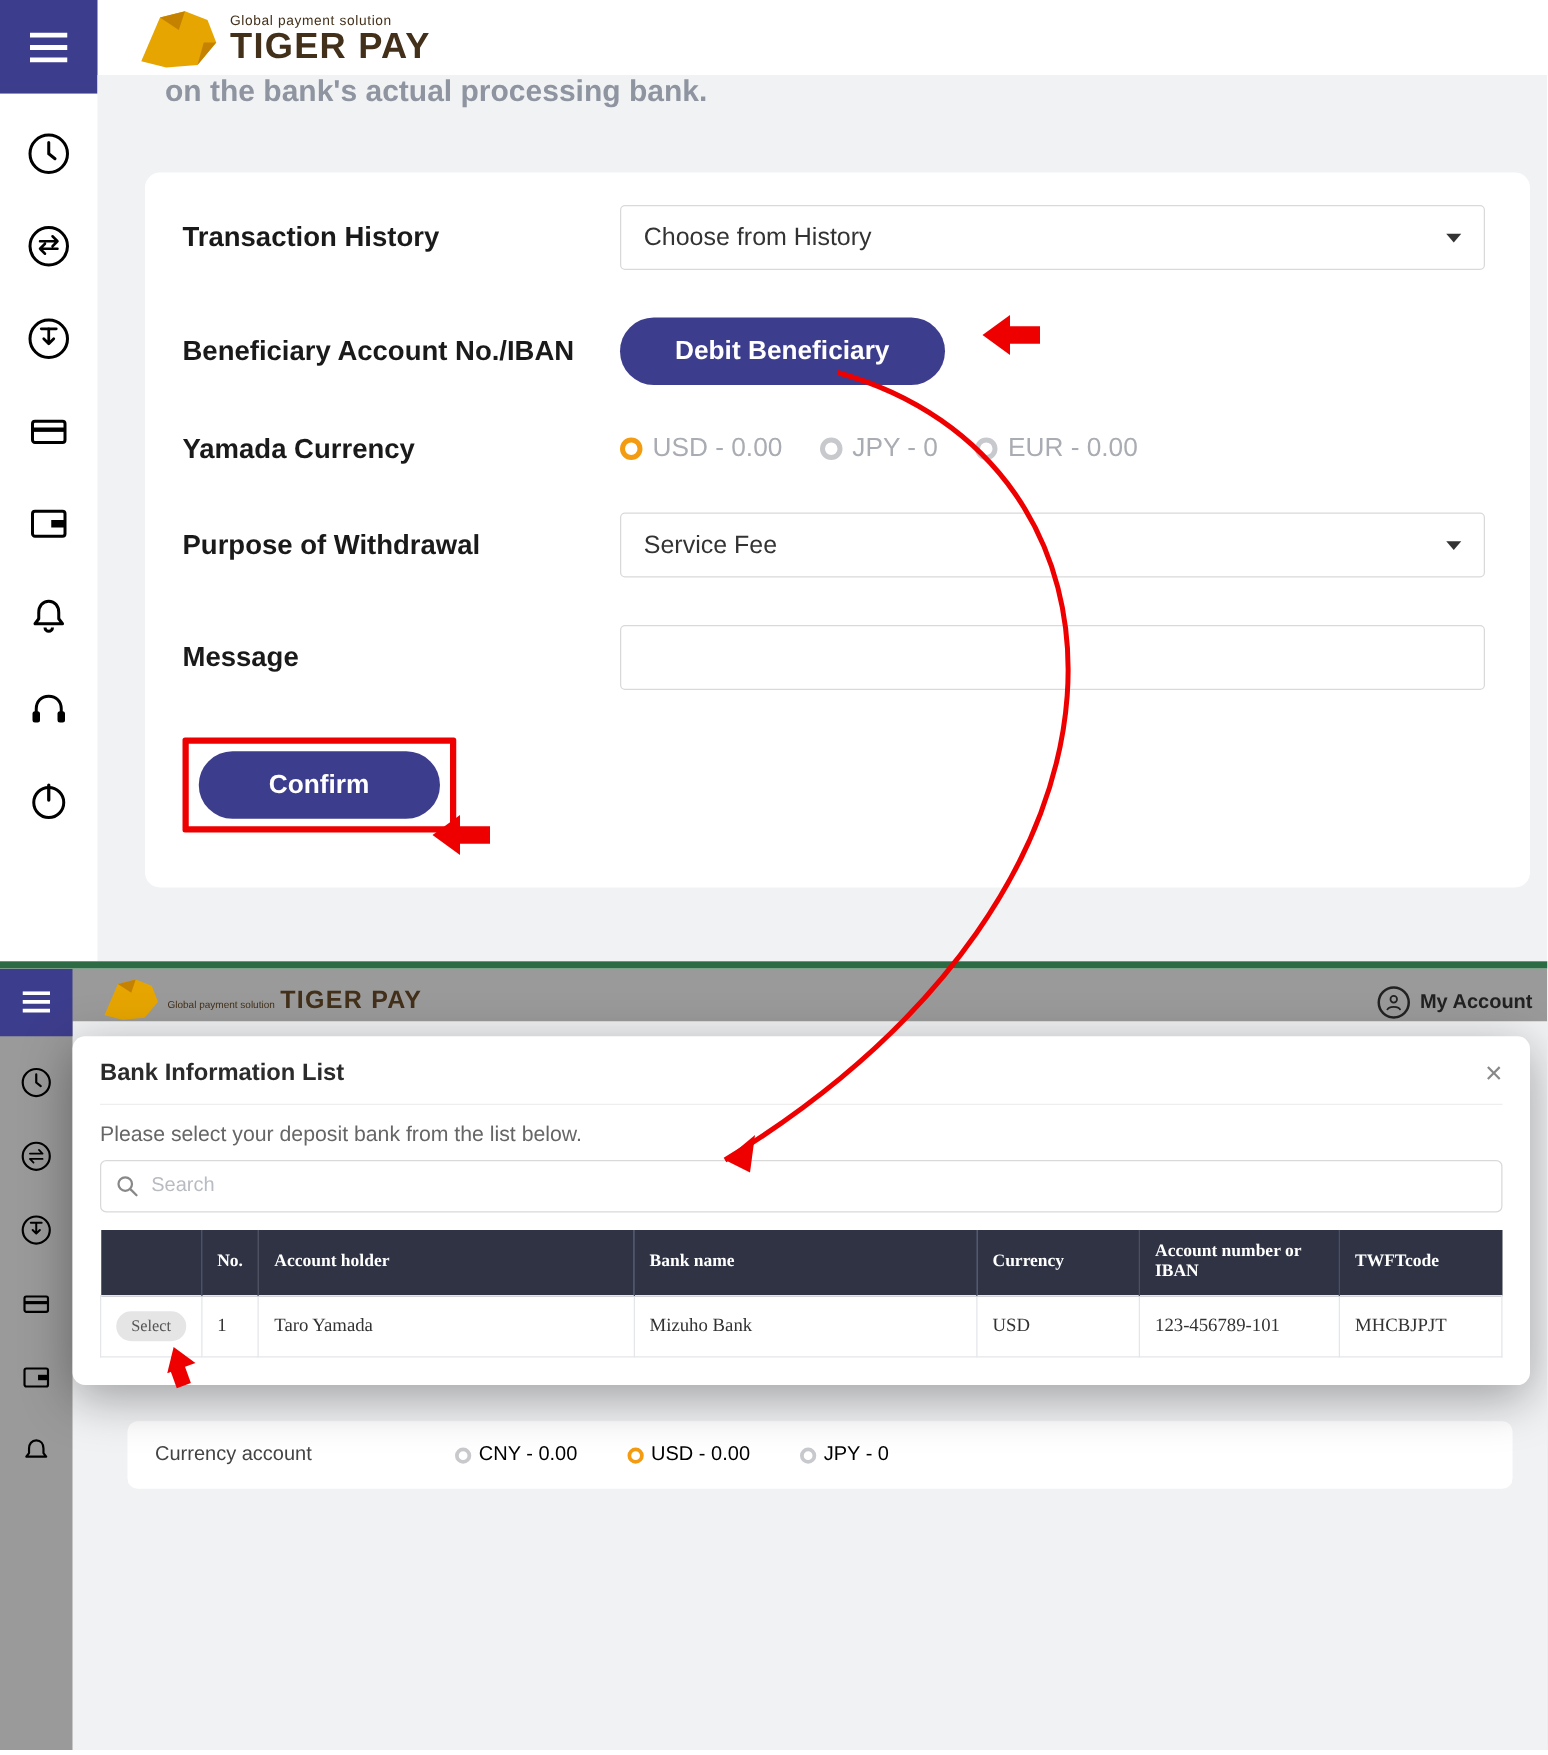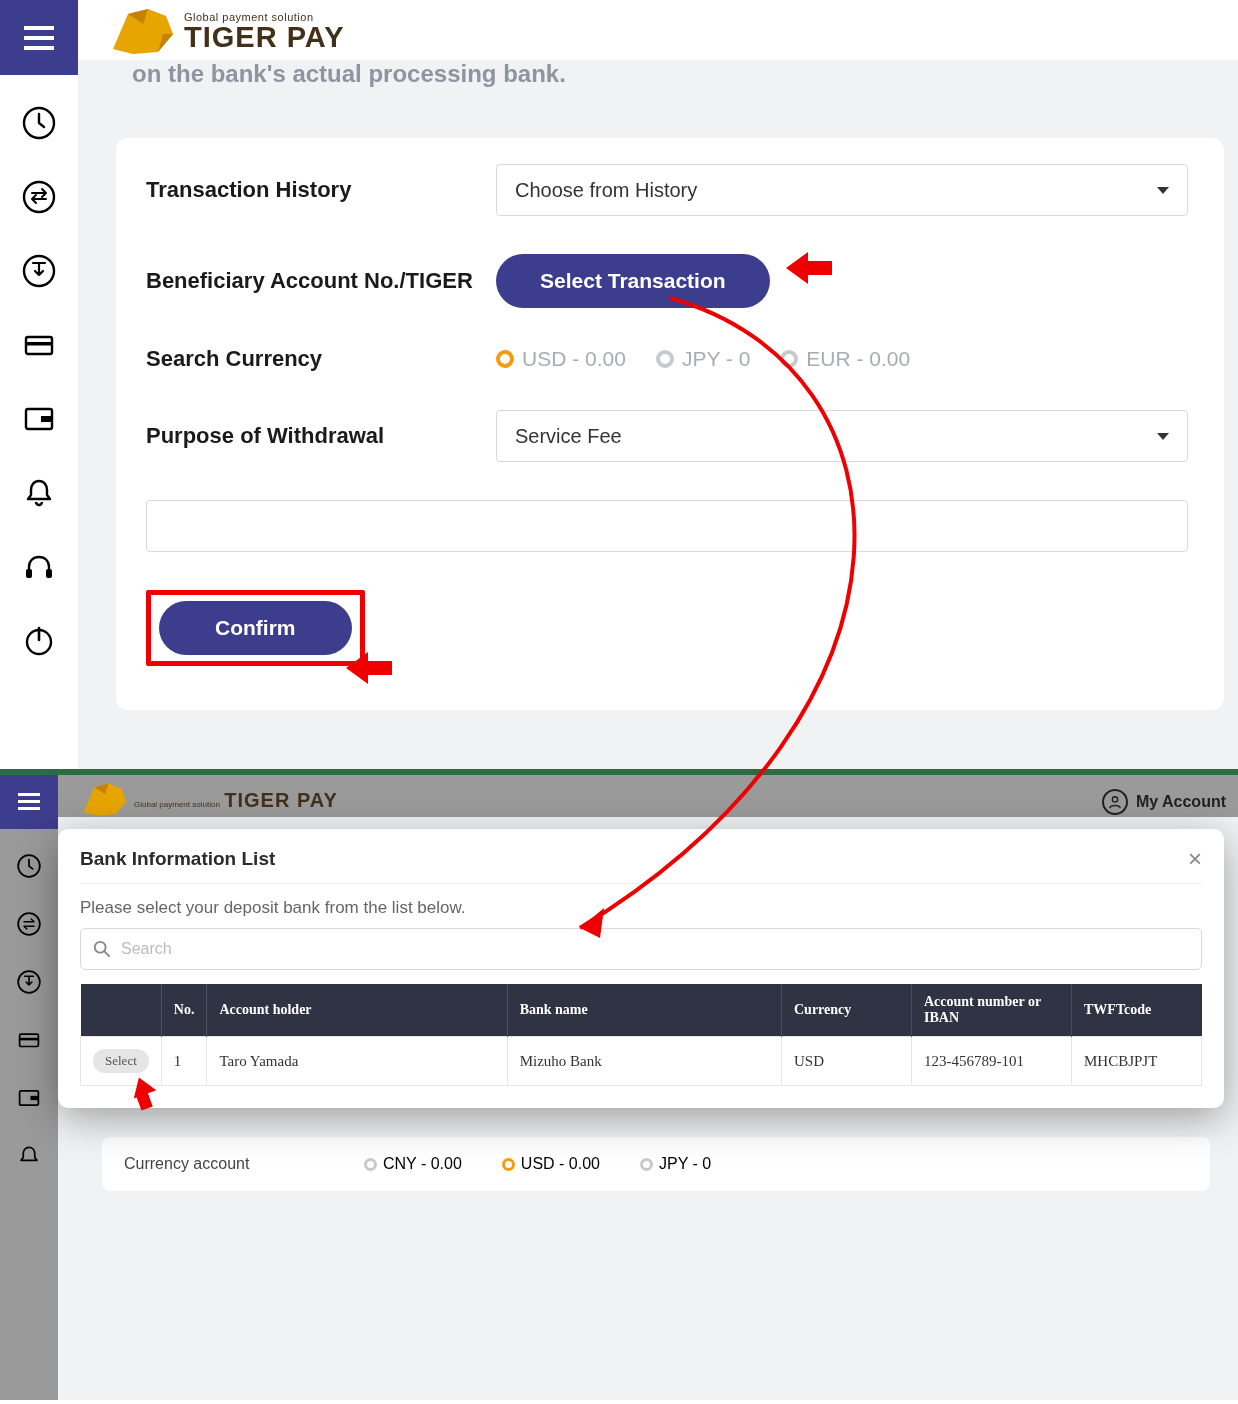--- a/index.html
+++ b/index.html
@@ -175,28 +175,28 @@
         <div class="form-label">Transaction History</div>
         <div class="form-control-wrap">
           <div class="select-box">
             <span>Choose from History</span>
             <span class="caret-down"></span>
           </div>
         </div>
       </div>
 
       <div class="form-row">
-        <div class="form-label">Beneficiary Account No./TIGER</div>
-        <div class="form-control-wrap">
-          <button class="pill-btn">Select Transaction</button>
-        </div>
-      </div>
-
-      <div class="form-row">
-        <div class="form-label">Search Currency</div>
+        <div class="form-label">Beneficiary Account No./IBAN</div>
+        <div class="form-control-wrap">
+          <button class="pill-btn">Debit Beneficiary</button>
+        </div>
+      </div>
+
+      <div class="form-row">
+        <div class="form-label">Yamada Currency</div>
         <div class="form-control-wrap">
           <div class="radio-group">
             <label class="radio-opt">
                 <span class="radio-circle checked"></span>
                 <span>USD - 0.00</span>
               </label>
             <label class="radio-opt">
                 <span class="radio-circle"></span>
                 <span>JPY - 0</span>
               </label>
@@ -212,20 +212,21 @@
         <div class="form-label">Purpose of Withdrawal</div>
         <div class="form-control-wrap">
           <div class="select-box">
             <span>Service Fee</span>
             <span class="caret-down"></span>
           </div>
         </div>
       </div>
 
       <div class="form-row">
+        <div class="form-label">Message</div>
         <div class="form-control-wrap">
           <input class="text-input" value="" style="">
         </div>
       </div>
 
       <div style="margin-top:8px;">
         <span class="confirm-wrap">
           <button class="pill-btn" style="padding:0 56px;">Confirm</button>
         </span>
       </div>

